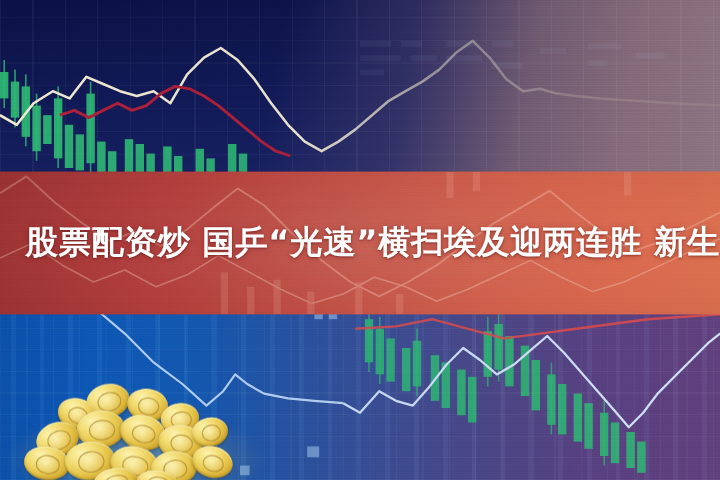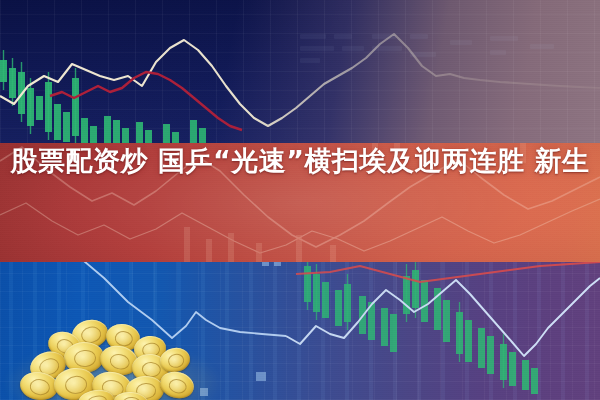--- a/index.html
+++ b/index.html
@@ -142,22 +142,22 @@
   }
 
   
   #headline {
     position: absolute;
     left: 0;
     top: 143px;
     width: 600px;
     height: 119px;
     display: flex;
-    flex-direction: row;
-    align-items: flex-start;
+    flex-direction: column;
+    align-items: flex-end;
     justify-content: center;
     gap: 18px;
     z-index: 40;
   }
   .headline-line {
     color: #ffffff;
     font-size: 27px;
     font-weight: bold;
     line-height: 1.30;
     letter-spacing: 0.5px;

